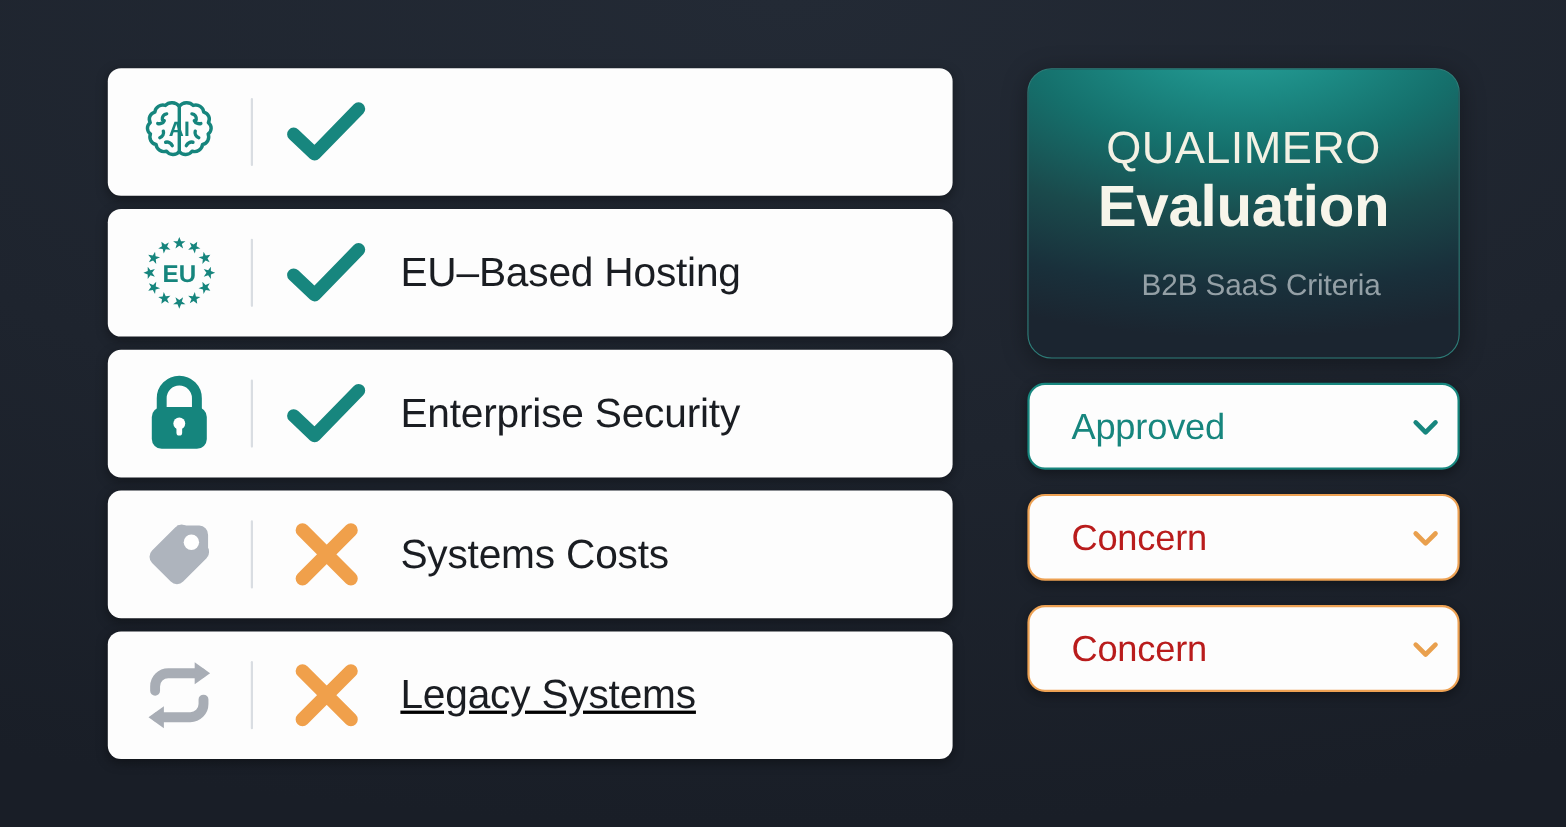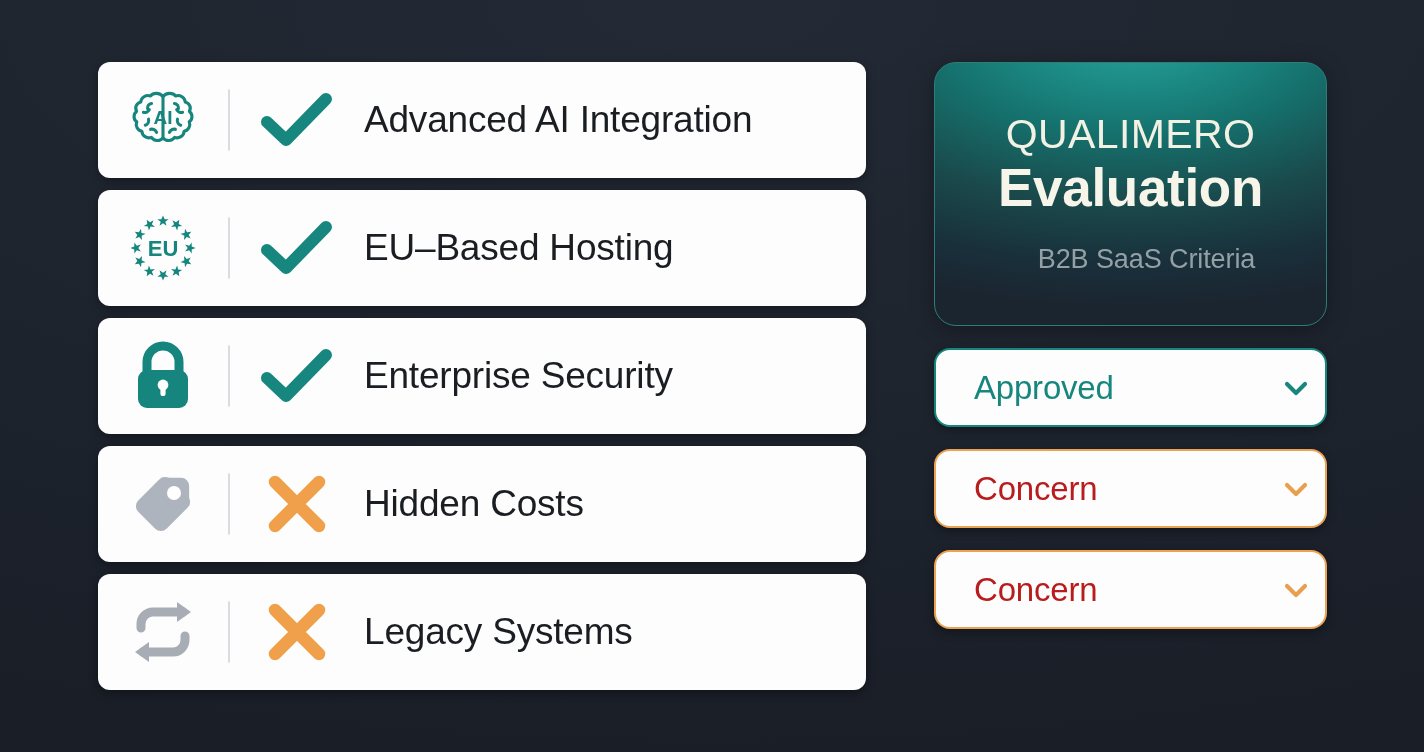--- a/index.html
+++ b/index.html
@@ -40,21 +40,21 @@
   .criteria-row {
     position: relative;
     height: 116px;
     margin-bottom: 12px;
     background: #fdfdfd;
     border-radius: 12px;
     display: flex;
     align-items: center;
     box-shadow: 0 3px 10px rgba(0,0,0,0.35);
   }
-  .criteria-row:last-child { margin-bottom: 0; }
+  .criteria-row:last-child { margin-bottom: 0; text-decoration: underline; }
 
   .icon-cell {
     width: 130px;
     min-width: 130px;
     height: 116px;
     display: flex;
     align-items: center;
     justify-content: center;
   }
 
@@ -198,21 +198,20 @@
         </span>
       </div>
       <div class="divider"></div>
       <div class="status-cell">
         <span>
           <svg width="74" height="58" viewBox="0 0 74 58">
             <path d="M7 31 L26 49 L66 8" fill="none" stroke="#17867e" stroke-width="12" stroke-linecap="round" stroke-linejoin="round"></path>
           </svg>
         </span>
       </div>
-      <span class="criteria-label">Advanced AI Integration</span>
     </div>
 
     <div class="criteria-row">
       <div class="icon-cell">
         <span>
           <svg width="76" height="74" viewBox="0 0 76 74">
             <g fill="#16857d">
               <g transform="translate(38,37)">
                 <g transform="rotate(0) translate(0,-27)">
                     <polygon points="0,-5.6 1.6,-1.7 5.6,-1.7 2.3,0.8 3.5,4.8 0,2.3 -3.5,4.8 -2.3,0.8 -5.6,-1.7 -1.6,-1.7"></polygon>
@@ -302,21 +301,21 @@
         </span>
       </div>
       <div class="divider"></div>
       <div class="status-cell">
         <span>
           <svg width="64" height="60" viewBox="0 0 64 60">
             <path d="M10 8 L54 52 M54 8 L10 52" fill="none" stroke="#f0a04b" stroke-width="12.5" stroke-linecap="round"></path>
           </svg>
         </span>
       </div>
-      <span class="criteria-label">Hidden Costs</span>
+      <span class="criteria-label">Systems Costs</span>
     </div>
 
     <div class="criteria-row">
       <div class="icon-cell">
         <span>
           <svg width="80" height="72" viewBox="0 0 80 72">
             <g fill="none" stroke="#a8adb5" stroke-width="9" stroke-linecap="round" stroke-linejoin="round">
               <path d="M18 32 v-4 a12 12 0 0 1 12 -12 h30"></path>
               <path d="M62 40 v4 a12 12 0 0 1 -12 12 h-30"></path>
             </g>

